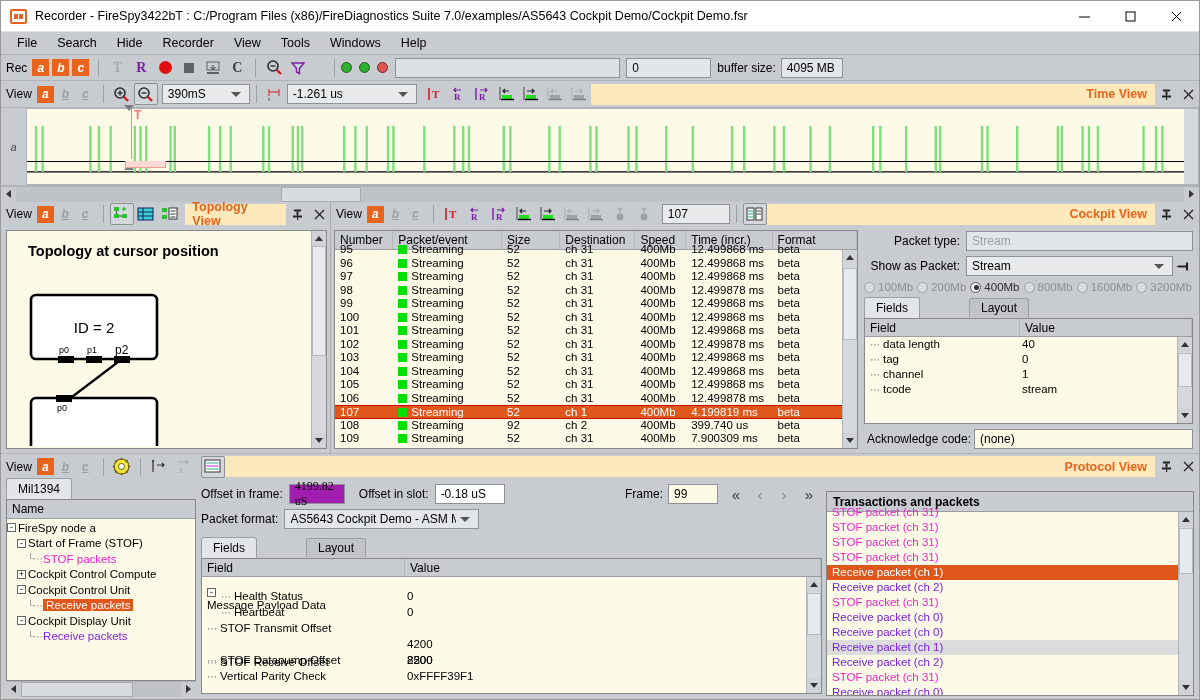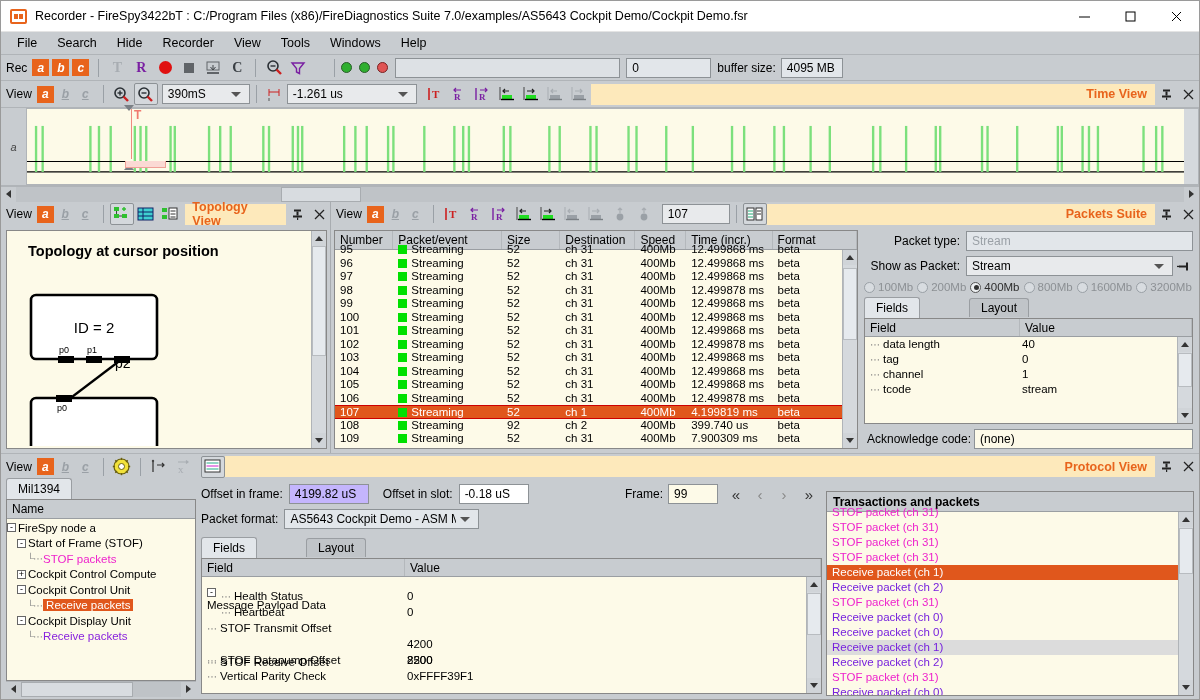--- a/index.html
+++ b/index.html
@@ -580,21 +580,21 @@
           <rect x="107" y="125" width="16" height="7" fill="#000"></rect>
           <rect x="24" y="167" width="126" height="64" rx="5" fill="#fff" stroke="#000" stroke-width="2.6"></rect>
           <rect x="49" y="164" width="16" height="7" fill="#000"></rect>
           <rect x="79" y="228" width="16" height="7" fill="#000"></rect>
           <rect x="107" y="228" width="16" height="7" fill="#000"></rect>
         </svg>
 
         <div style="position:absolute;left:24px;top:64px;width:126px;height:64px;display:flex;align-items:center;justify-content:center;font-size:15px;color:#000;">ID = 2</div>
         <div style="position:absolute;left:52px;top:114px;font-size:9px;">p0</div>
         <div style="position:absolute;left:80px;top:114px;font-size:9px;">p1</div>
-        <div style="position:absolute;left:108px;top:124px;font-size:14px;">p2</div>
+        <div style="position:absolute;left:108px;top:112px;font-size:12px;">p2</div>
 
         <div style="position:absolute;left:50px;top:172px;font-size:9px;">p0</div>
 
         <div class="vscroll">
           <div class="vs-btn">
               <span class="tri up"></span>
             </div>
           <div class="vs-btn">
               <span class="tri dn"></span>
             </div>
@@ -681,21 +681,21 @@
               <rect x="1" y="2" width="7" height="12" fill="#fff" stroke="#333"></rect>
               <line x1="2" y1="5" x2="7" y2="5" stroke="#2a7"></line>
               <line x1="2" y1="8" x2="7" y2="8" stroke="#2a7"></line>
               <line x1="2" y1="11" x2="7" y2="11" stroke="#2a7"></line>
               <rect x="10" y="2" width="6" height="12" fill="#fff" stroke="#333"></rect>
               <line x1="11" y1="5" x2="15" y2="5" stroke="#333"></line>
               <line x1="11" y1="8" x2="15" y2="8" stroke="#333"></line>
             </svg>
         </div>
         <div class="cap">
-          <span class="cap-title">Packets Suite</span>
+          <span class="cap-title">Cockpit View</span>
         </div>
         <div class="capbtn">
           <svg width="13" height="13" viewBox="0 0 13 13">
               <rect x="3" y="1.5" width="7" height="2" fill="#222"></rect>
               <rect x="5.5" y="3.5" width="2" height="4" fill="#222"></rect>
               <rect x="2" y="7.5" width="9" height="2" fill="#222"></rect>
               <rect x="6" y="9.5" width="1.2" height="2.5" fill="#222"></rect>
             </svg>
         </div>
         <div class="capbtn">
@@ -1094,21 +1094,21 @@
           <div class="hs-btn">
               <span class="tri rt"></span>
             </div>
         </div>
       </div>
 
       <div class="proto-mid">
         <div class="fr" style="margin-top:5px;">
           <div class="fr-label">Offset in frame:</div>
           <div style="width:6px"></div>
-          <div class="txtbox" style="width:80px;background:#c4b5fd;">4199.82 uS</div>
+          <div class="txtbox" style="width:56px;background:#a21caf;font-family:Liberation Serif, serif;">4199.82 uS</div>
           <div style="width:14px"></div>
           <div class="fr-label">Offset in slot:</div>
           <div style="width:6px"></div>
           <div class="txtbox" style="width:70px;background:#fff;">-0.18 uS</div>
           <div style="flex:1"></div>
           <div class="fr-label">Frame:</div>
           <div style="width:5px"></div>
           <div class="txtbox" style="width:50px;background:#fdfae8;">99</div>
           <div style="width:6px"></div>
           <div style="width:24px;text-align:center;font-size:15px;color:#333;">«</div>

